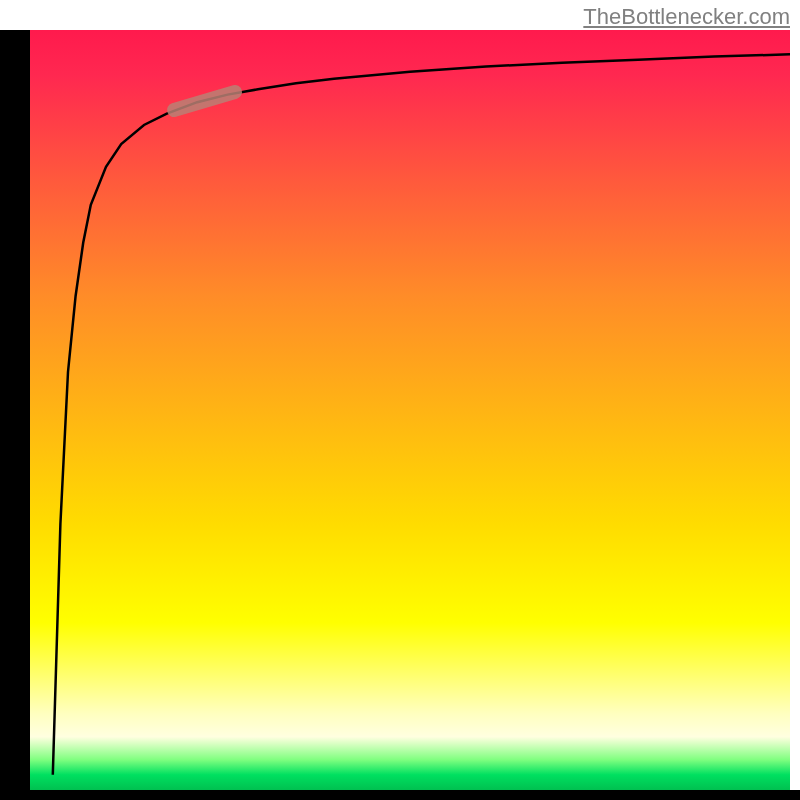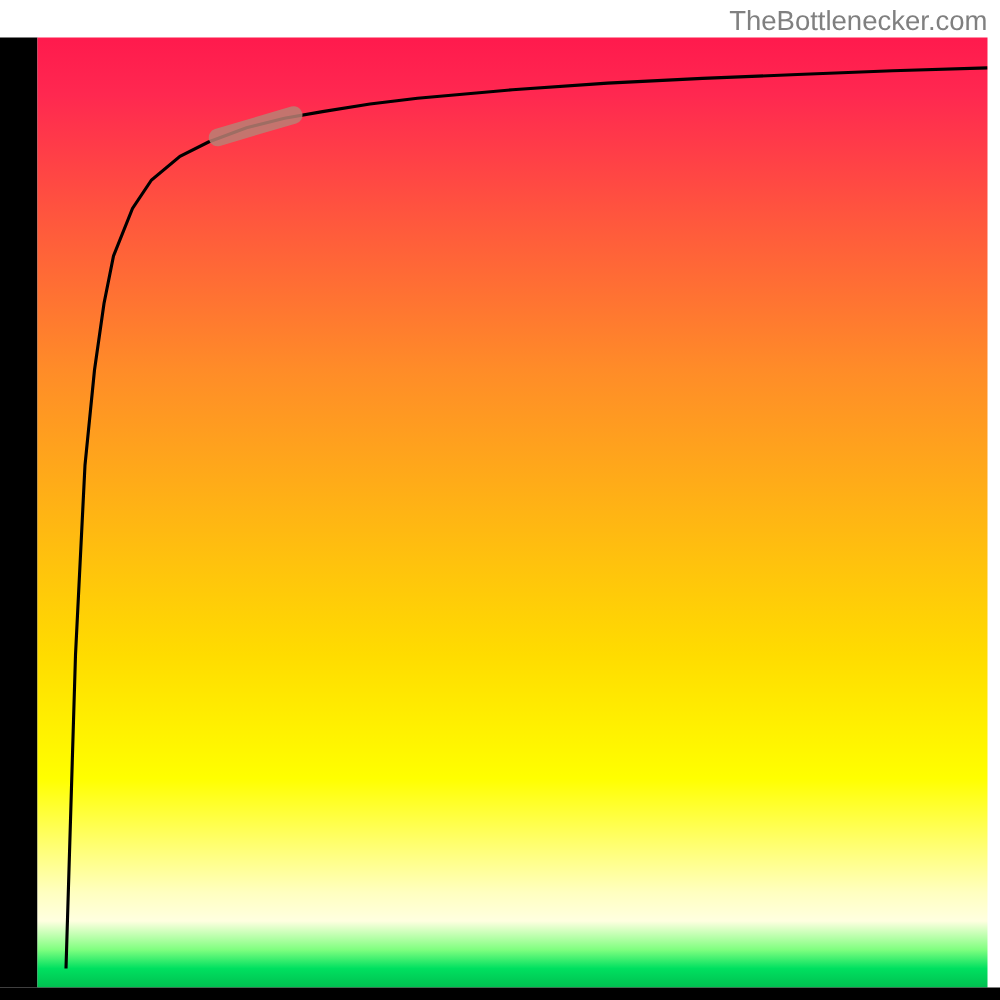--- a/index.html
+++ b/index.html
@@ -14,20 +14,21 @@
       position: relative;
       font-family: Arial, sans-serif;
     }
     .watermark {
       position: absolute;
       top: 4px;
       right: 10px;
       font-size: 22px;
       color: #808080;
       z-index: 10;
+      text-decoration: underline;
     }
     .chart-container {
       position: absolute;
       top: 0;
       left: 0;
       width: 800px;
       height: 800px;
     }
     .plot-area {
       position: absolute;

